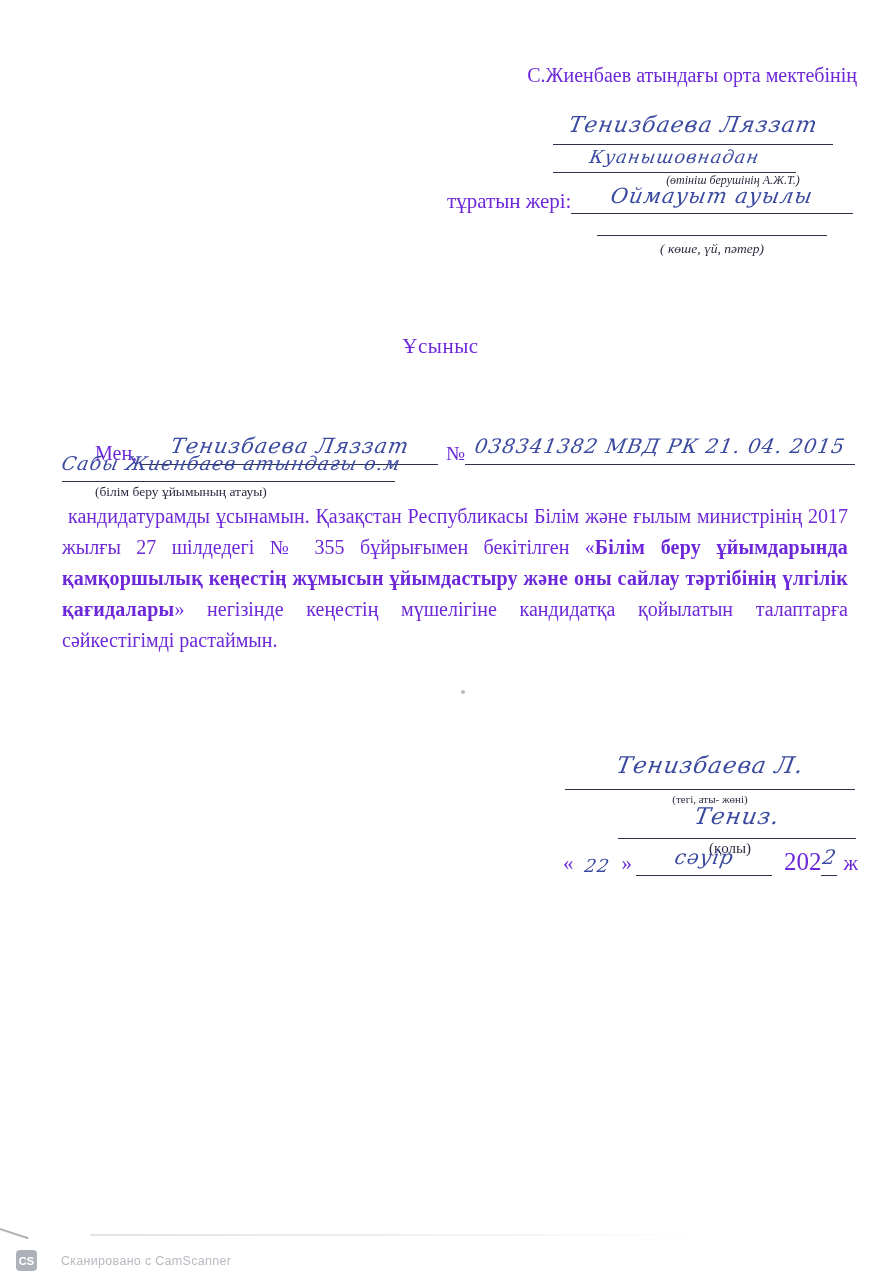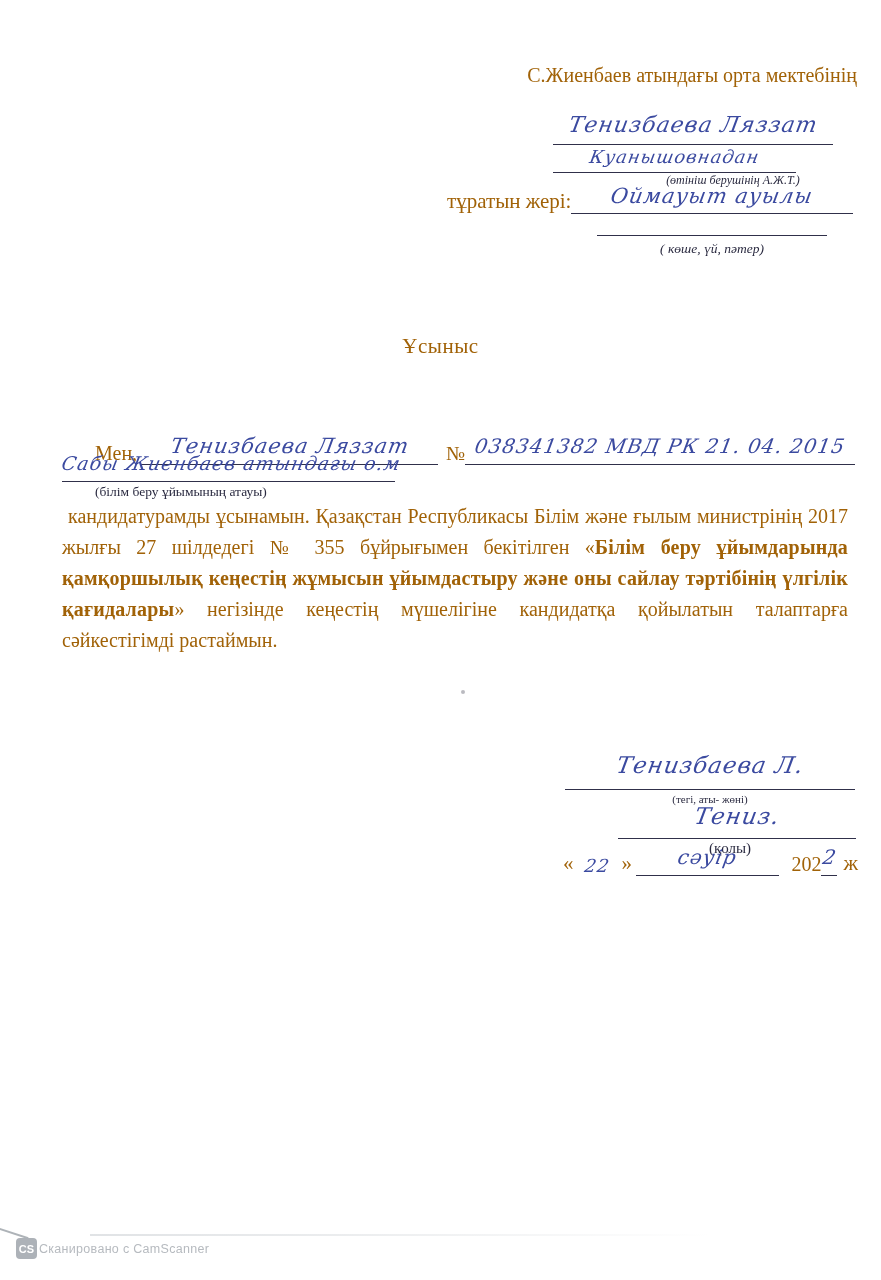--- a/index.html
+++ b/index.html
@@ -7,21 +7,21 @@
   .page {
     position:relative;
     width:881px; height:1280px;
     background:#ffffff;
     font-family:"Liberation Serif", serif;
     color:#23233a;
     overflow:hidden;
     margin:0 auto;
   }
   .abs { position:absolute; }
-  .print { color:#a16207; }
+  .print { color:#6d28d9; }
   .hw {
     font-family:"DejaVu Serif", serif;
     font-style:italic;
     color:#3b4aa0;
     letter-spacing:1px;
     white-space:nowrap;
   }
   .hw > span { display:inline-block; transform:skewX(-10deg); }
   .ul { border-bottom:1.6px solid #30304a; }
   .caption { font-size:12.5px; color:#2a2a40; white-space:nowrap; }
@@ -38,21 +38,21 @@
     font-size:20px;
     line-height:31px;
     text-indent:6px;
   }
   .para b { letter-spacing:0.2px; }
 
   
   .sig-hw { font-size:23px; }
 
   
-  .wm { display:flex; align-items:center; gap:2px; }
+  .wm { display:flex; align-items:center; gap:24px;margin-top:12px; }
   .wm-badge {
     width:21px; height:21px; border-radius:4px;
     background:#adb2b8; color:#ffffff;
     font-family:"Liberation Sans", sans-serif;
     font-weight:bold; font-size:11px;
     display:flex; align-items:center; justify-content:center;
   }
   .wm-text {
     font-family:"Liberation Sans", sans-serif;
     font-size:12.5px; color:#b6babf; letter-spacing:0.3px;
@@ -134,21 +134,21 @@
 
   <div class="abs row" style="left:563px; top:845px; width:295px; height:31px;">
     <span class="print" style="font-size:21px;">«</span>
     <span class="field" style="width:48px;">
       <span class="hw" style="font-size:18px;"><span>22</span></span>
     </span>
     <span class="print" style="font-size:21px;">»</span>
     <span class="ul field" style="flex:1; height:31px; margin-left:4px;">
       <span class="hw" style="font-size:20px;"><span>сәуір</span></span>
     </span>
-    <span class="print" style="font-size:20px; margin-left:12px;">202</span>
+    <span class="print" style="font-size:25px; margin-left:12px;">202</span>
     <span class="ul field" style="width:16px; height:31px;">
       <span class="hw" style="font-size:20px;"><span>2</span></span>
     </span>
     <span class="print" style="font-size:21px; margin-left:6px;">ж</span>
   </div>
 
   <div class="abs artifact-diag" style="left:0px; top:1228px;"></div>
   <div class="abs artifact-smudge" style="left:90px; top:1234px;"></div>
 
   <div class="abs wm" style="left:16px; top:1238px;">

